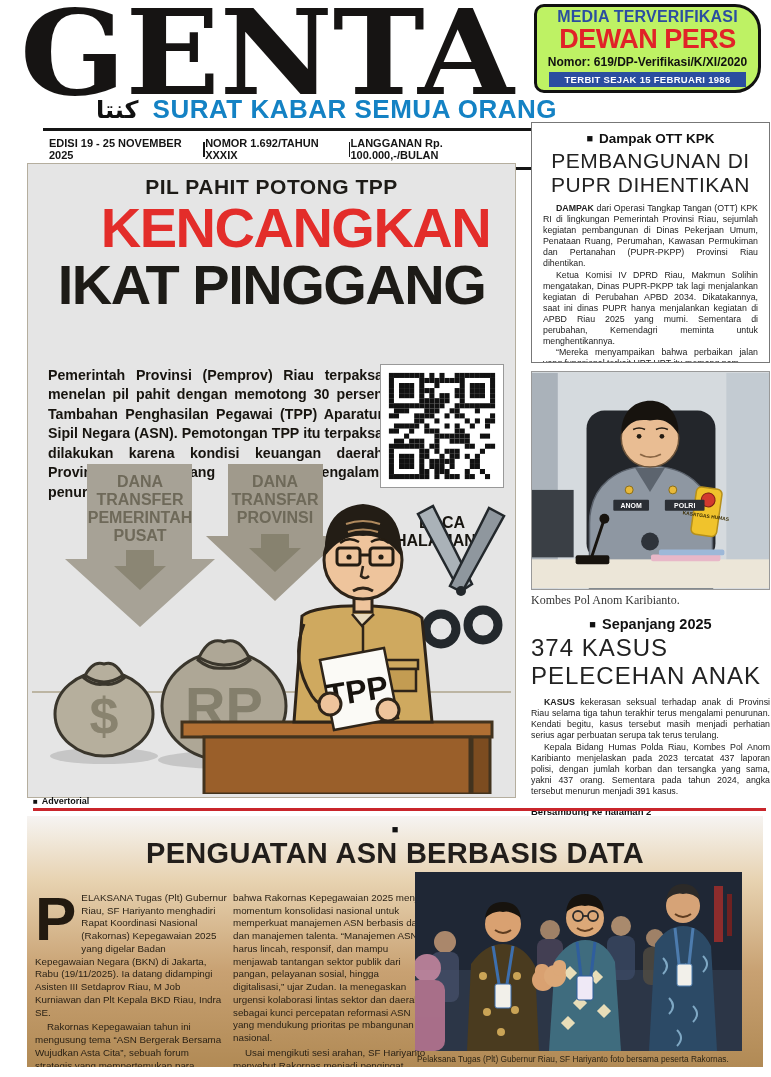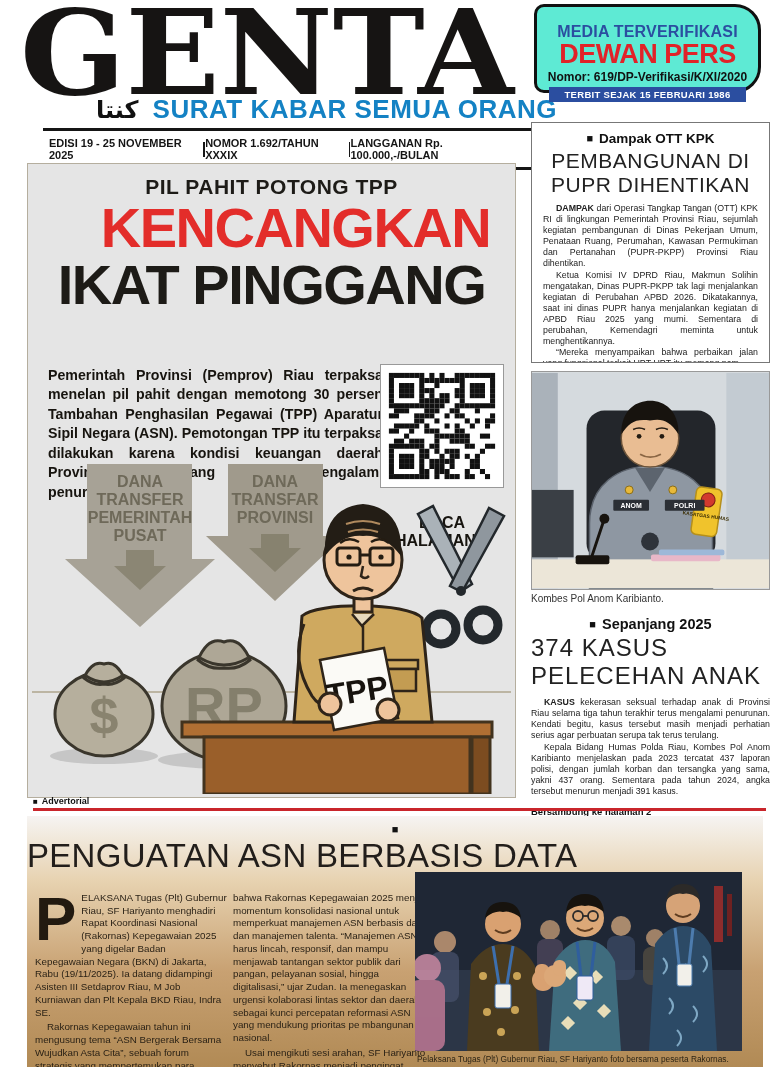--- a/index.html
+++ b/index.html
@@ -10,39 +10,39 @@
   .logo-svg text{font-family:"DejaVu Serif",serif;font-weight:bold;fill:#161413;}
   .tagline-row{position:absolute;left:96px;top:94px;display:flex;align-items:center;gap:14px;}
   .arabic{font-family:"DejaVu Sans",sans-serif;font-size:24px;font-weight:bold;color:#111;}
   .tagline{font-size:26px;font-weight:bold;color:#1482c4;letter-spacing:.5px;}
   .info-bar{position:absolute;left:25px;top:128px;width:478px;border-top:3px solid #151515;
             border-bottom:3px solid #151515;padding:6px 6px;display:flex;align-items:center;
             justify-content:space-between;font-size:11px;font-weight:bold;color:#151515;margin-left:18px;}
   .info-divider{width:2px;height:15px;background:#151515;}
   
   .verify-box{position:absolute;left:534px;top:4px;width:227px;height:89px;border:3px solid #111;
-              border-radius:10px 26px 26px 10px;background:#5eead4;text-align:center;padding-top:16px;box-sizing:border-box;}
+              border-radius:10px 26px 26px 10px;background:#bef264;text-align:center;padding-top:1px;box-sizing:border-box;}
   .verify-l1{color:#2b4ea0;font-weight:bold;font-size:16px;letter-spacing:.2px;}
   .verify-l2{color:#e12228;font-weight:bold;font-size:27px;line-height:1;letter-spacing:-.5px;}
   .verify-l3{color:#111;font-weight:bold;font-size:12px;margin-top:2px;}
   .verify-l4{background:#2b4ea0;color:#fff;font-weight:bold;font-size:9.5px;margin:3px 12px 0;
              padding:2px 0;letter-spacing:.3px;}
   
   .kicker{display:flex;justify-content:center;align-items:center;gap:6px;font-weight:bold;color:#111;}
   .kicker .sq{font-size:11px;line-height:1;}
   .story-box1{position:absolute;left:531px;top:122px;width:239px;height:241px;border:1.5px solid #777;
               box-sizing:border-box;padding:8px 11px;overflow:hidden;background:#fff;}
   .story-box1 .kicker{font-size:13.5px;}
   .rc-headline{font-size:21px;font-weight:normal;text-align:center;line-height:1.12;color:#222;
                letter-spacing:.5px;margin:3px 0 7px;}
   .rc-body p{margin:0;font-size:8.8px;line-height:1.26;text-align:justify;text-indent:13px;color:#222;}
   .more-link{font-weight:bold;font-size:9.5px;margin-top:9px;color:#111;}
   .photo-frame{position:absolute;left:531px;top:371px;width:239px;height:219px;border:1px solid #999;
                box-sizing:border-box;overflow:hidden;background:#d8dcdf;}
-  .photo-caption{position:absolute;left:531px;top:593px;width:239px;font-size:10px;color:#333;}
+  .photo-caption{position:absolute;left:531px;top:593px;width:239px;font-size:12px;color:#333;font-family:Liberation Serif, serif;}
   .story2{position:absolute;left:531px;top:616px;width:239px;}
   .story2 .kicker{font-size:14.5px;}
   .rc-headline2{font-size:24px;font-weight:normal;line-height:1.15;color:#222;
                 letter-spacing:1px;margin:2px 0 8px;}
   
   .feature{position:absolute;left:27px;top:163px;width:489px;height:635px;background:#e5e5e5;
            border:1.5px solid #b5ae9e;box-sizing:border-box;overflow:hidden;}
   .feature-kicker{text-align:center;font-size:21px;font-weight:bold;margin-top:11px;color:#1d1b17;letter-spacing:.5px;}
   .feature-h1{text-align:center;font-size:56px;font-weight:bold;line-height:.98;letter-spacing:-1.5px;margin-top:2px;}
   .h1-red{color:#e32d2a;padding-left:48px;}
@@ -56,21 +56,21 @@
   .illus{position:absolute;left:4px;top:300px;width:479px;height:330px;}
   .illus text{font-family:"Liberation Sans",sans-serif;font-weight:bold;}
   
   .adv-label{position:absolute;left:33px;top:796px;font-size:9px;font-weight:bold;color:#111;
              display:flex;gap:4px;align-items:center;}
   .adv-label .sq{font-size:8px;}
   .red-rule{position:absolute;left:33px;top:808px;width:733px;height:3px;background:#c9252b;}
   .adv-section{position:absolute;left:27px;top:816px;width:736px;height:251px;box-sizing:border-box;
                background:linear-gradient(180deg,#f6f4f2 0%,#e7d2b0 26%,#c8a172 62%,#b18a55 100%);overflow:hidden;}
   .adv-kicker{margin-top:8px;font-size:15px;}
-  .adv-headline{text-align:left;font-size:33px;font-weight:normal;color:#221e1b;letter-spacing:.3px;
+  .adv-headline{text-align:center;font-size:29px;font-weight:bold;color:#221e1b;letter-spacing:.3px;
                 margin-top:2px;position:relative;z-index:2;}
   .adv-col{position:absolute;top:76px;font-size:9.8px;line-height:1.3;color:#271f14;text-align:left;}
   .adv-col p{margin:0 0 0;}
   .adv-col p + p{margin-top:2px;text-indent:12px;}
   #adv-col1{left:8px;width:192px;}
   #adv-col2{left:206px;width:198px;}
   .dropcap{float:left;font-size:62px;font-weight:bold;line-height:.8;margin:2px 5px 0 0;color:#221a10;}
   .adv-photo{position:absolute;left:388px;top:56px;width:327px;height:179px;overflow:hidden;background:#1b2230;}
   .adv-photo-caption{position:absolute;left:390px;top:238px;width:330px;font-size:8.3px;color:#2c2415;}
 </style>
@@ -102,21 +102,21 @@
   </div>
 
   <div class="story-box1">
     <div class="kicker">
       <span class="sq">■</span>
       <span>Dampak OTT KPK</span>
     </div>
     <div class="rc-headline">PEMBANGUNAN DI PUPR DIHENTIKAN</div>
     <div class="rc-body">
       <p><b>DAMPAK</b><span> dari Operasi Tangkap Tangan (OTT) KPK RI di lingkungan Pemerintah Provinsi Riau, sejumlah kegiatan pembangunan di Dinas Pekerjaan Umum, Penataan Ruang, Perumahan, Kawasan Permukiman dan Pertanahan (PUPR-PKPP) Provinsi Riau dihentikan.</span></p>
-      <p>Ketua Komisi IV DPRD Riau, Makmun Solihin mengatakan, Dinas PUPR-PKPP tak lagi menjalankan kegiatan di Perubahan APBD 2026. Dikatakannya, saat ini dinas PUPR hanya menjalankan kegiatan di APBD Riau 2025 yang murni. Sementara di perubahan, Kemendagri meminta untuk menghentikannya.</p>
+      <p>Ketua Komisi IV DPRD Riau, Makmun Solihin mengatakan, Dinas PUPR-PKPP tak lagi menjalankan kegiatan di Perubahan APBD 2034. Dikatakannya, saat ini dinas PUPR hanya menjalankan kegiatan di APBD Riau 2025 yang murni. Sementara di perubahan, Kemendagri meminta untuk menghentikannya.</p>
       <p>“Mereka menyampaikan bahwa perbaikan jalan yang fungsional terkait UPT-UPT itu memang nam-</p>
 
     </div>
   </div>
 
   <div class="photo-frame">
     <svg viewBox="0 0 239 217" width="237" height="217">
       <rect x="0" y="0" width="239" height="217" fill="#d5dade"></rect>
       <rect x="196" y="0" width="43" height="217" fill="#c3cbd2"></rect>
       <rect x="0" y="0" width="26" height="217" fill="#aab2ba"></rect>

